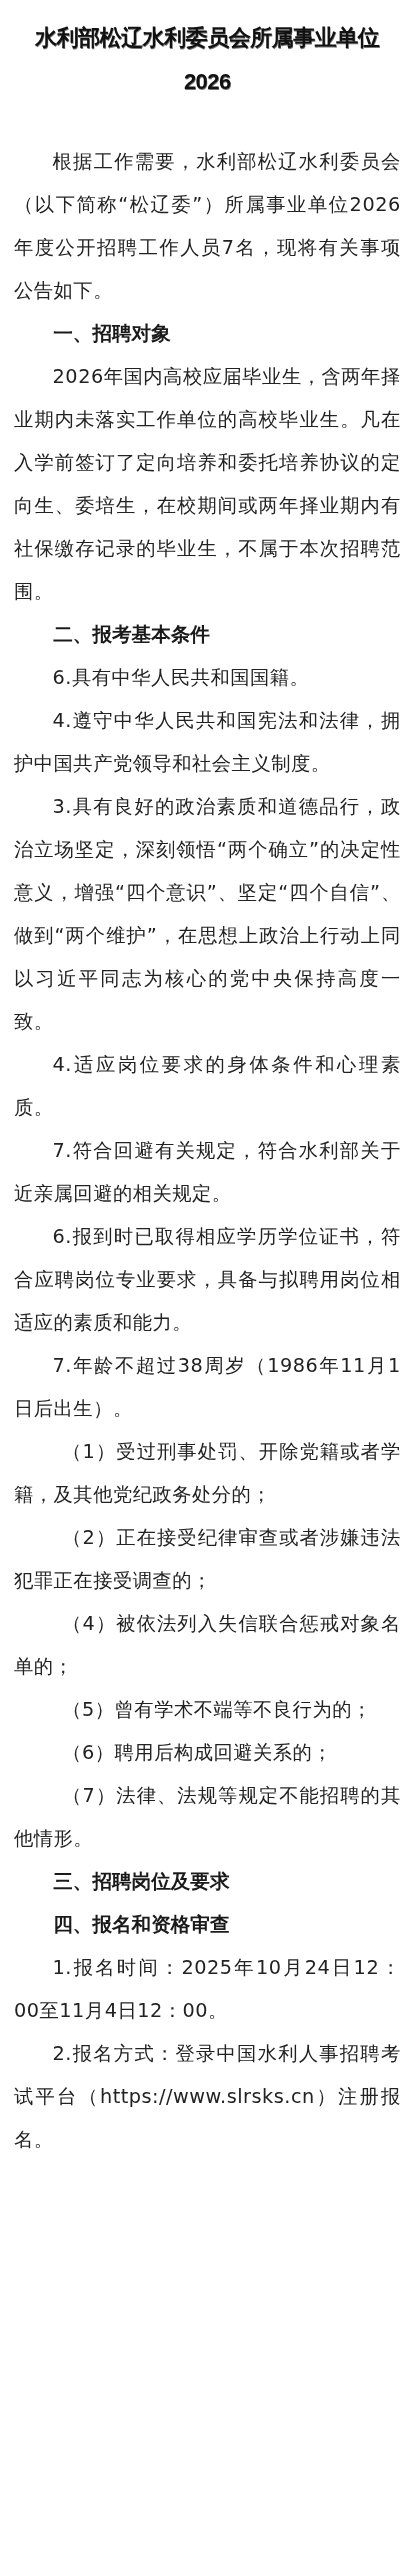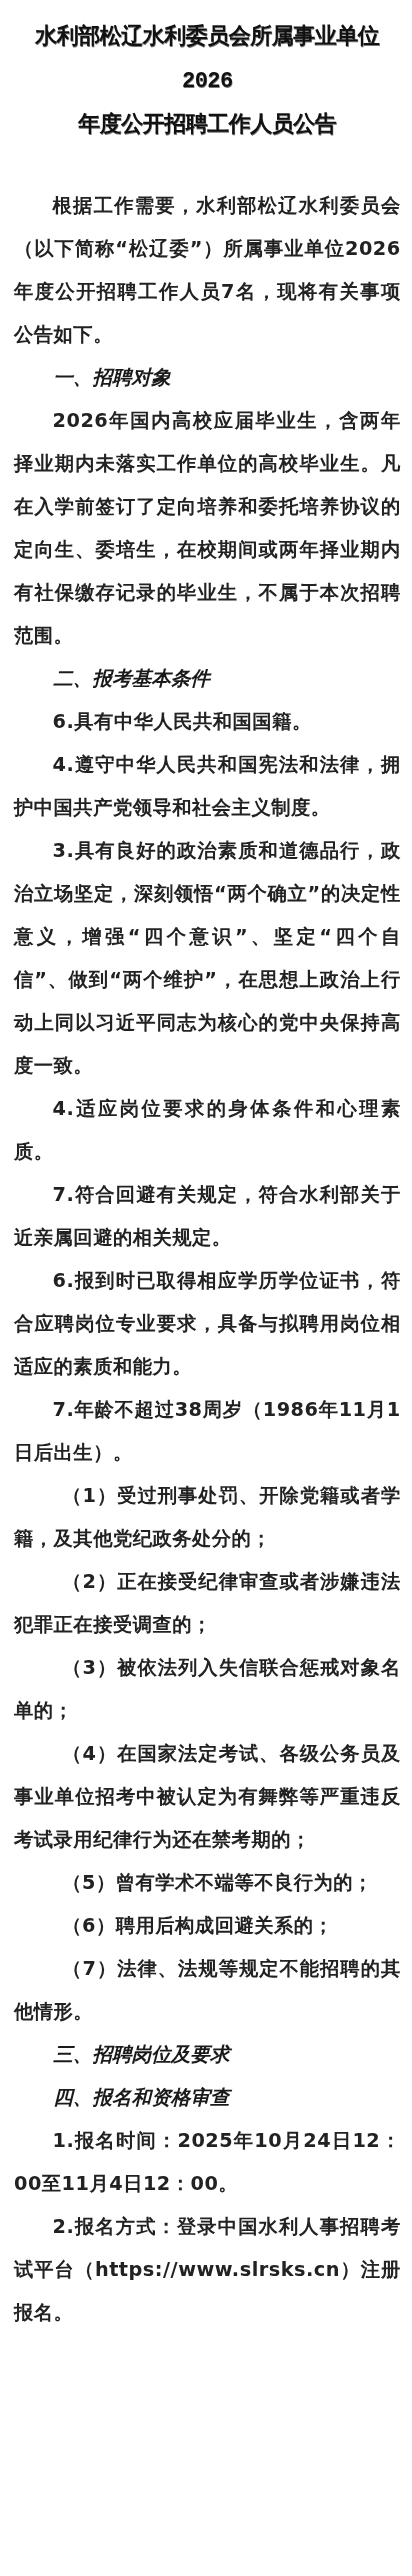--- a/index.html
+++ b/index.html
@@ -11,80 +11,77 @@
       font-family: "DejaVu Serif", "Liberation Serif", serif;
     }
     .page {
       width: 412px;
       box-sizing: border-box;
       padding: 15.5px 11.3px 0 14px;
     }
     .title {
       margin: 0;
       text-align: center;
-      font-family: Liberation Mono, monospace;
+      font-family: Liberation Sans, sans-serif;
       font-weight: bold;
       font-size: 22px;
       line-height: 44px;
       letter-spacing: -0.5px;
       color: #111;
       text-shadow: 0.5px 0.5px 0 #777;
     }
     .spacer-title { height: 36px; }
     p.para {
       margin: 0;
       font-size: 19.3px;
       line-height: 43px;
       text-align: justify;
       text-indent: 2em;
       letter-spacing: 0.5px;
       color: #222;
       font-family: "DejaVu Sans", "Liberation Sans", sans-serif;
-      font-weight: bold;
+      font-weight: normal;
       -webkit-text-stroke: 0;
     }
     p.para.sub { text-indent: 2.5em; }
     h2.section {
       margin: 0;
       font-family: "DejaVu Sans", "Liberation Sans", sans-serif;
       font-weight: bold;
       font-size: 19.6px;
       line-height: 43px;
       padding-left: 2em;
       color: #1a1a1a;
-      font-style: italic;
     }
   </style>
 </head>
 <body>
 
 <div class="page">
   <h1 class="title">
     <span>水利部松辽水利委员会所属事业单位2026</span><br>
-    <span>年度公开招聘工作人员公告</span>
   </h1>
   <div class="spacer-title"></div>
 
   <p class="para">根据工作需要，水利部松辽水利委员会（以下简称“松辽委”）所属事业单位2026年度公开招聘工作人员7名，现将有关事项公告如下。</p>
 
   <h2 class="section">一、招聘对象</h2>
   <p class="para">2026年国内高校应届毕业生，含两年择业期内未落实工作单位的高校毕业生。凡在入学前签订了定向培养和委托培养协议的定向生、委培生，在校期间或两年择业期内有社保缴存记录的毕业生，不属于本次招聘范围。</p>
 
   <h2 class="section">二、报考基本条件</h2>
   <p class="para">6.具有中华人民共和国国籍。</p>
   <p class="para">4.遵守中华人民共和国宪法和法律，拥护中国共产党领导和社会主义制度。</p>
   <p class="para">3.具有良好的政治素质和道德品行，政治立场坚定，深刻领悟“两个确立”的决定性意义，增强“四个意识”、坚定“四个自信”、做到“两个维护”，在思想上政治上行动上同以习近平同志为核心的党中央保持高度一致。</p>
   <p class="para">4.适应岗位要求的身体条件和心理素质。</p>
   <p class="para">7.符合回避有关规定，符合水利部关于近亲属回避的相关规定。</p>
   <p class="para">6.报到时已取得相应学历学位证书，符合应聘岗位专业要求，具备与拟聘用岗位相适应的素质和能力。</p>
   <p class="para">7.年龄不超过38周岁（1986年11月1日后出生）。</p>
   <p class="para sub">（1）受过刑事处罚、开除党籍或者学籍，及其他党纪政务处分的；</p>
   <p class="para sub">（2）正在接受纪律审查或者涉嫌违法犯罪正在接受调查的；</p>
-  <p class="para sub">（3）被依法列入失信联合惩戒对象名单的；</p>
-  <p class="para sub">（4）在国家法定考试、各级公务员及事业单位招考中被认定为有舞弊等严重违反考试录用纪律行为还在禁考期的；</p>
+  <p class="para sub">（4）被依法列入失信联合惩戒对象名单的；</p>
   <p class="para sub">（5）曾有学术不端等不良行为的；</p>
   <p class="para sub">（6）聘用后构成回避关系的；</p>
   <p class="para sub">（7）法律、法规等规定不能招聘的其他情形。</p>
 
   <h2 class="section">三、招聘岗位及要求</h2>
 
   <h2 class="section">四、报名和资格审查</h2>
   <p class="para">1.报名时间：2025年10月24日12：00至11月4日12：00。</p>
   <p class="para">2.报名方式：登录中国水利人事招聘考试平台（https://www.slrsks.cn）注册报名。</p>
 

